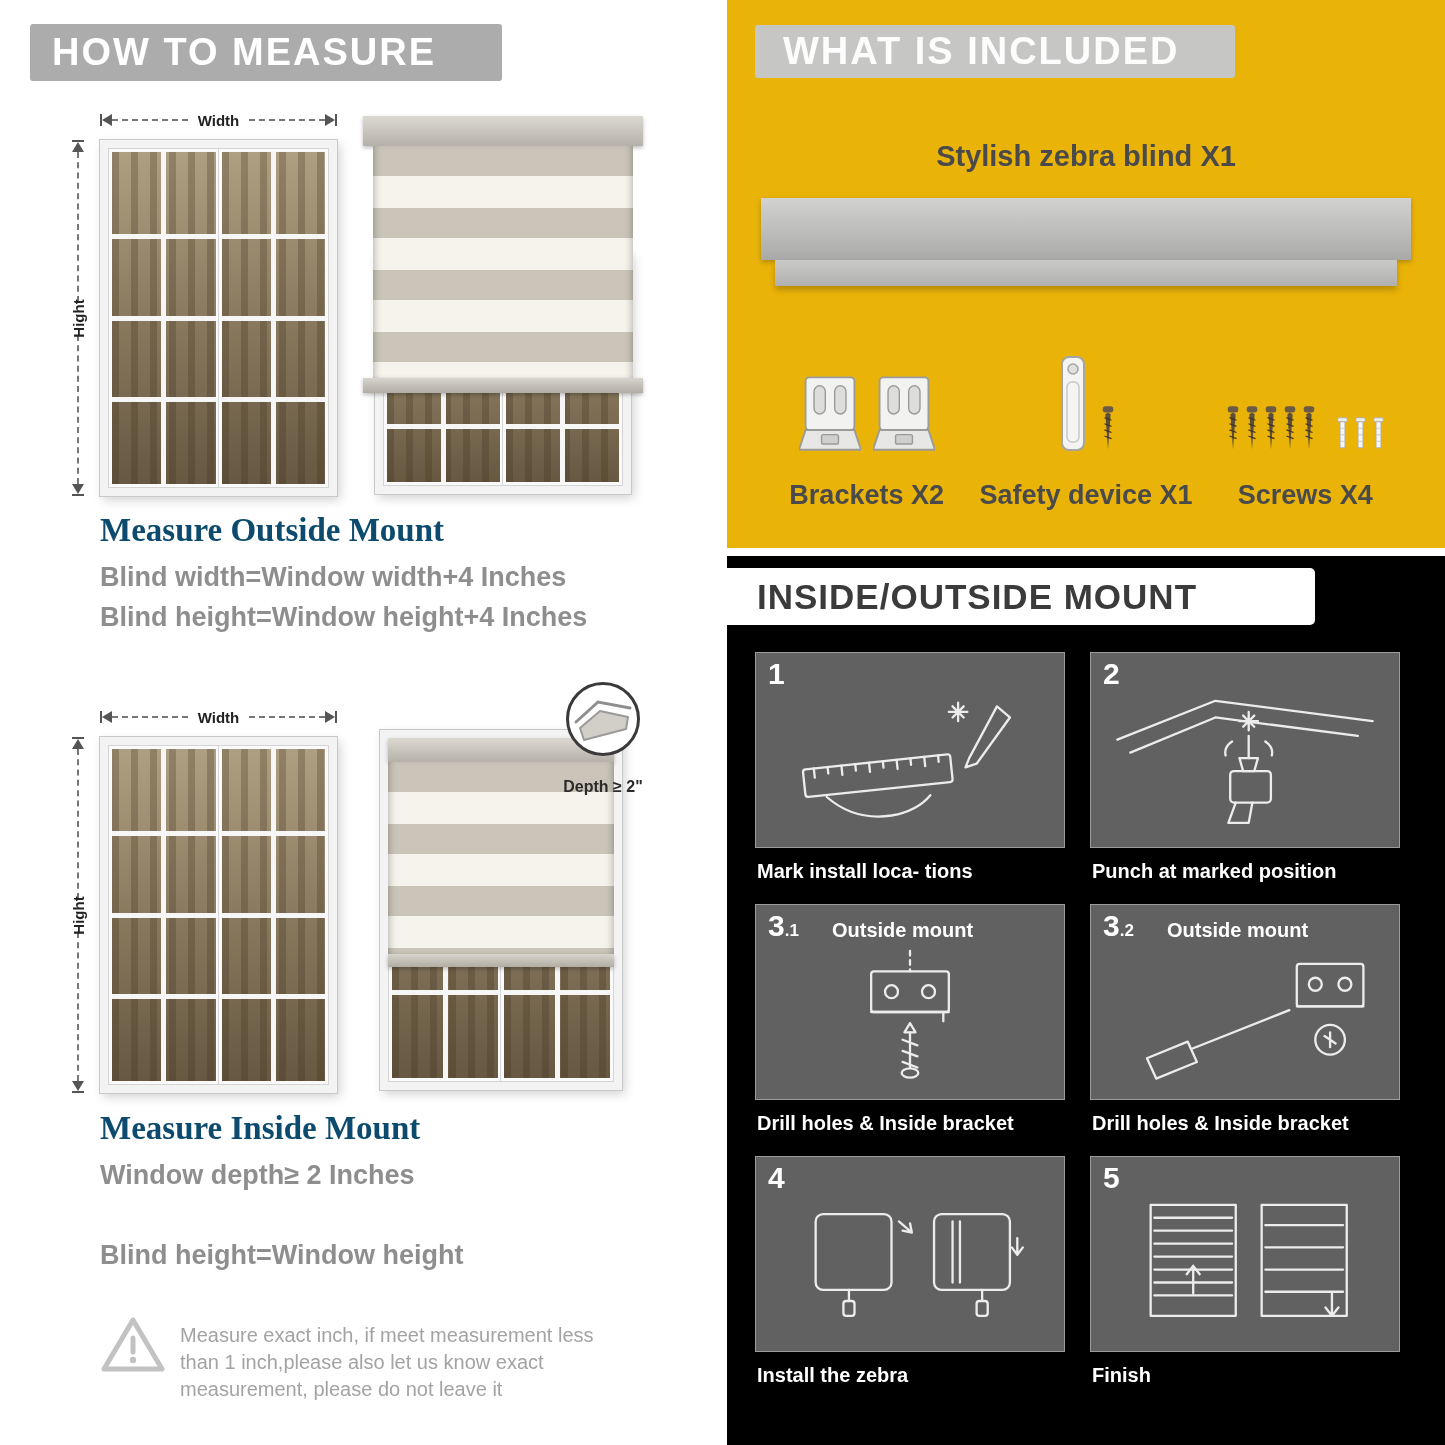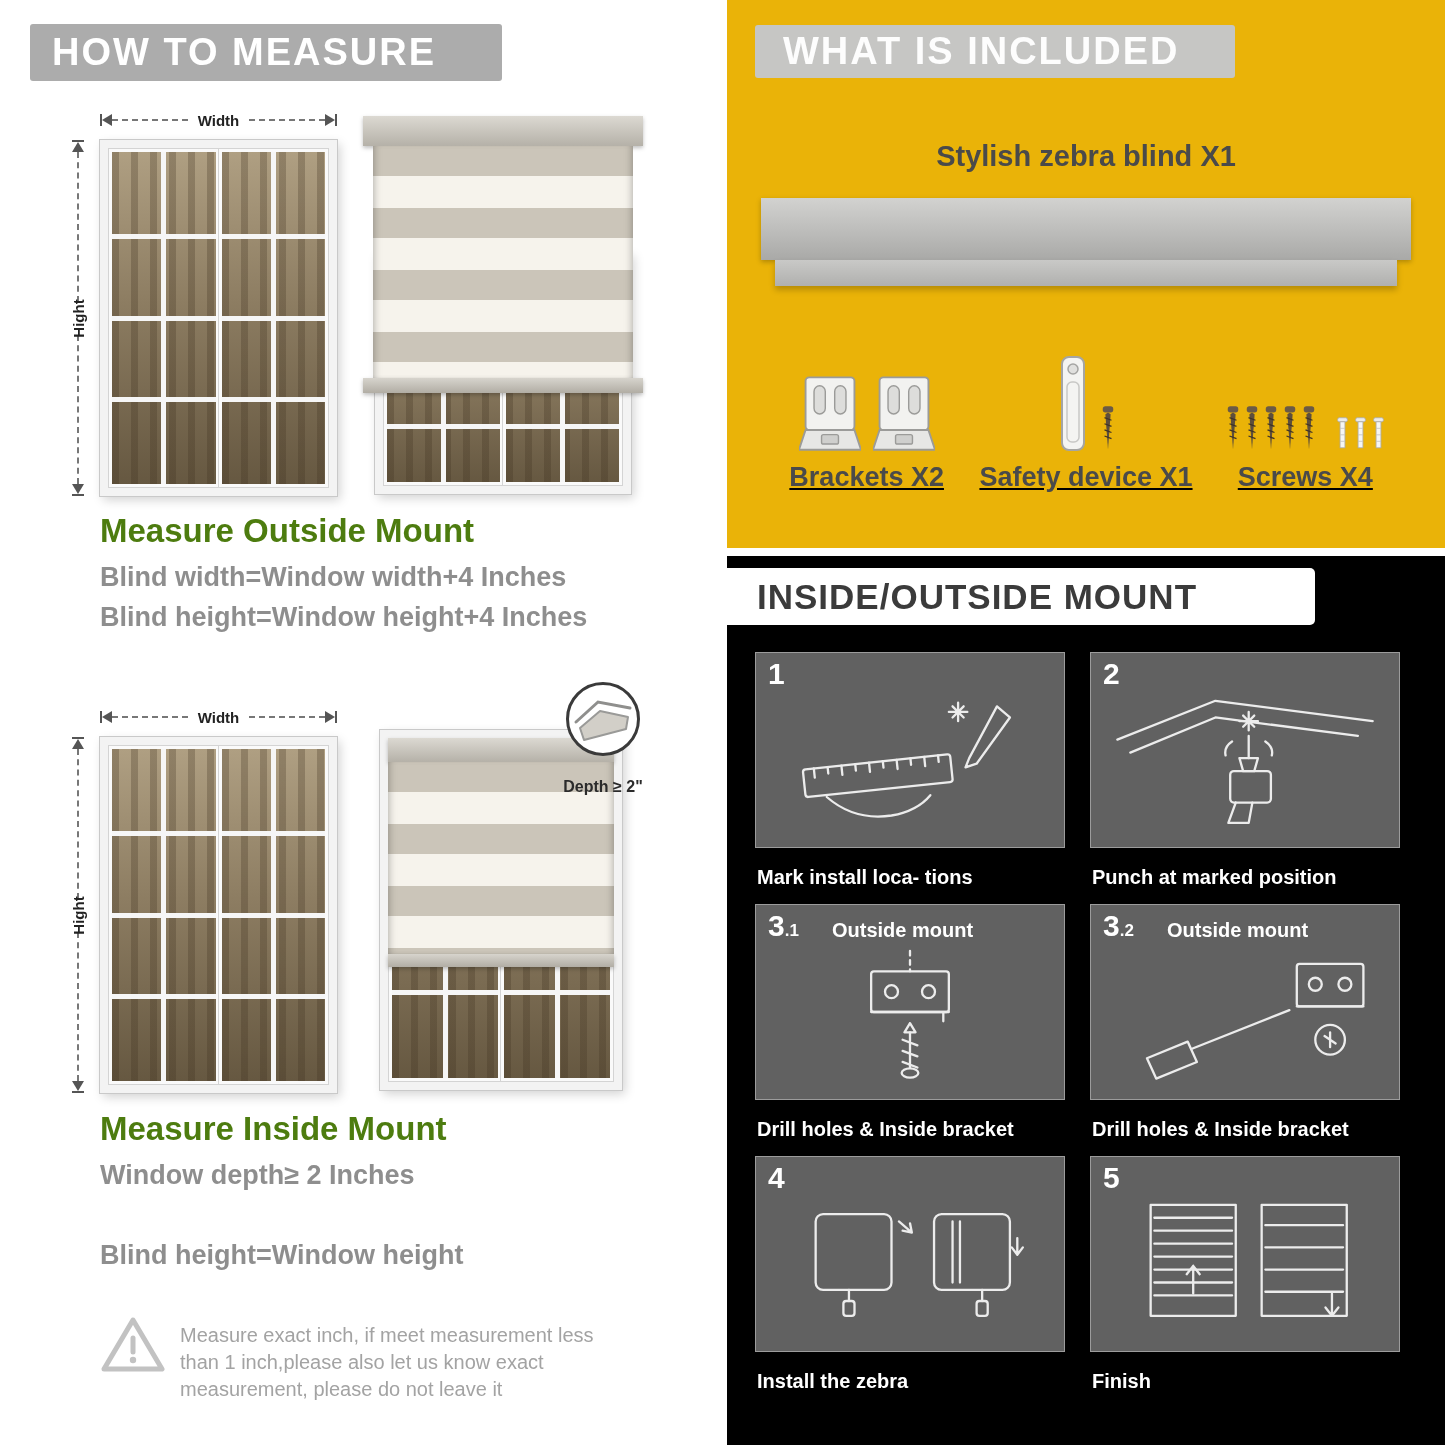--- a/index.html
+++ b/index.html
@@ -53,46 +53,46 @@
   .cassette { height:30px; background:linear-gradient(180deg,#dcd9d2,#b5b1a8); box-shadow:0 2px 4px rgba(0,0,0,0.25); }
   .bbody { background:repeating-linear-gradient(180deg, #cbc5b9 0px 30px, #f6f3ec 30px 62px);
     box-shadow: inset 7px 0 9px -7px rgba(0,0,0,0.35), inset -7px 0 9px -7px rgba(0,0,0,0.35); }
   .rail { height:15px; background:linear-gradient(180deg,#d7d4cd,#b1ada4); box-shadow:0 2px 4px rgba(0,0,0,0.25); }
 
   .depth-circle { position:absolute; width:74px; height:74px; border:3px solid #3a3a3a; border-radius:50%;
     background:#fff; z-index:5; display:flex; align-items:center; justify-content:center; overflow:hidden; }
   .depth-lbl { position:absolute; width:110px; text-align:center; font-size:16px; font-weight:700; color:#2b2b2b; z-index:5; }
 
   
-  .sec-title { position:absolute; font-size:33px; font-weight:700; color:#4d7c0f; }
+  .sec-title { position:absolute; font-size:33px; font-weight:700; color:#0c4a6e;font-family:Liberation Serif, serif; }
   .spec { position:absolute; font-size:27px; font-weight:700; color:#8e8e8e; }
   .warn-text { position:absolute; left:180px; top:1322px; width:452px; font-size:20px; line-height:27px; color:#a3a3a3; }
 
   
   .sec-included { position:absolute; left:727px; top:0; width:718px; height:548px; background:#eab308; }
   .product-name { position:absolute; left:0; top:140px; width:100%; text-align:center; font-size:29px; font-weight:700; color:#4a4a4a; }
   .headrail { position:absolute; left:34px; top:198px; width:650px; height:62px;
     background:linear-gradient(180deg,#d2d2d0 0%,#bcbcba 55%,#a9a9a7 100%); box-shadow:0 2px 5px rgba(0,0,0,0.25); }
   .valance { position:absolute; left:48px; top:260px; width:622px; height:26px;
     background:linear-gradient(180deg,#c9c9c7,#b0b0ae); box-shadow:0 4px 6px rgba(0,0,0,0.22); }
   .inc-items { position:absolute; left:30px; top:330px; width:658px; height:128px; display:flex; }
   .inc-cell { flex:1; display:flex; align-items:flex-end; justify-content:center; gap:12px; padding-bottom:4px; }
-  .inc-labels { position:absolute; left:30px; top:462px; width:658px; display:flex;text-decoration:underline; }
+  .inc-labels { position:absolute; left:30px; top:480px; width:658px; display:flex; }
   .inc-lbl { flex:1; text-align:center; font-size:27px; font-weight:700; color:#4a4a4a; }
 
   
   .sec-mount { position:absolute; left:727px; top:556px; width:718px; height:889px; background:#000000; }
   .steps-grid { position:absolute; left:28px; top:96px; display:grid;
     grid-template-columns:310px 310px; column-gap:25px; grid-auto-rows:252px; }
   .step-panel { width:310px; height:196px; background:#616161; border:1px solid #9c9c9c; position:relative; overflow:hidden; }
   .step-num { position:absolute; top:6px; left:12px; color:#fff; font-weight:700; font-size:30px; line-height:1; }
   .num-sub { font-size:17px; }
   .step-title { position:absolute; top:14px; left:76px; color:#fff; font-weight:700; font-size:20px; }
   .step-art { position:absolute; left:50%; top:55%; transform:translate(-50%,-50%); width:286px; height:148px; }
-  .step-caption { margin-top:18px; color:#fff; font-weight:700; font-size:20px; padding-left:2px; }
+  .step-caption { margin-top:12px; color:#fff; font-weight:700; font-size:20px; padding-left:2px; }
 </style>
 </head>
 <body>
 
 <div class="page">
 
   <div class="hdr-left">HOW TO MEASURE</div>
 
   <div class="h-arrow" style="left:100px;top:108px;width:237px;height:24px;">
     <span class="tick"></span>

